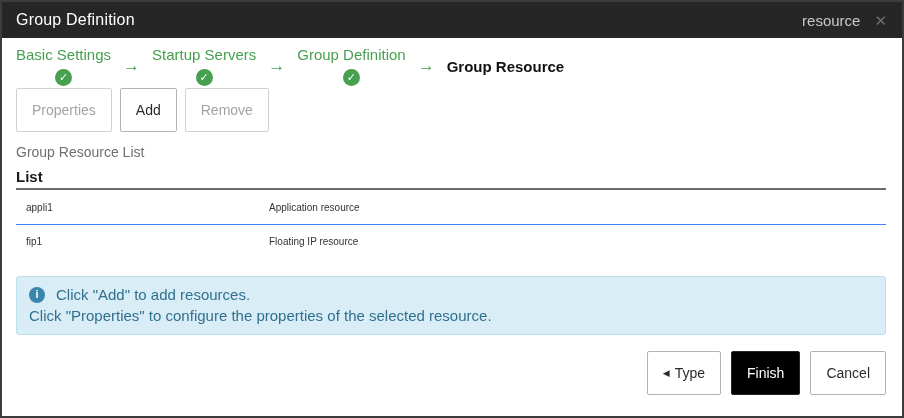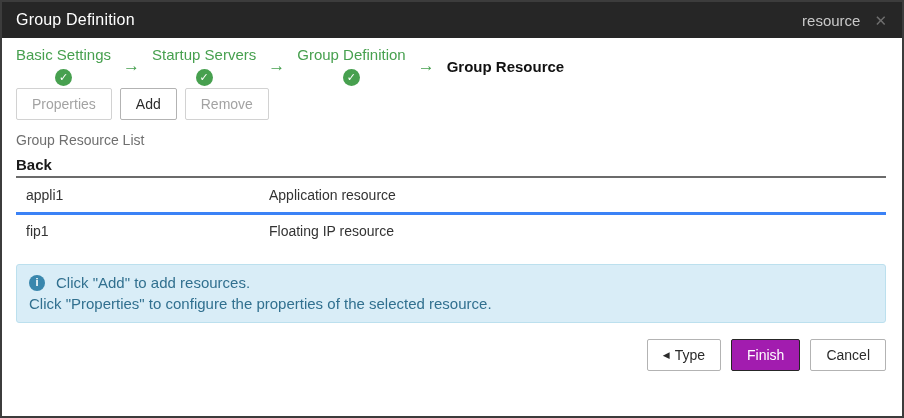--- a/index.html
+++ b/index.html
@@ -92,21 +92,21 @@
     font-weight: 600;
     margin: 0 12px;
   }
   
   .toolbar {
     margin-top: 11px;
     display: flex;
     gap: 8px;
   }
   .btn {
-    height: 32px;
+    height: 44px;
     background: #ffffff;
     border: 1px solid #c9c9c9;
     border-radius: 2px;
     font-family: "Liberation Sans", "DejaVu Sans", sans-serif;
     font-size: 14px;
     color: #2b2b2b;
     padding: 0 15px;
     cursor: pointer;
     display: inline-flex;
     align-items: center;
@@ -132,25 +132,25 @@
     height: 26px;
     border-bottom: 2px solid #6b6b6b;
     font-size: 15px;
     font-weight: bold;
     color: #1a1a1a;
   }
   .t-row {
     display: flex;
     align-items: center;
     height: 34px;
-    font-size: 14px;
+    font-size: 10px;
     color: #333333;
     cursor: pointer;
   }
-  .t-row + .t-row { border-top: 3px solid #3b82f6; }
+  .t-row + .t-row { border-top: 1px solid #3b82f6; }
   .col-name { width: 253px; padding-left: 10px; }
   .col-type { flex: 1; }
   
   .infobox {
     margin-top: 18px;
     background: #d9edf7;
     border: 1px solid #bce0ee;
     border-radius: 3px;
     padding: 7px 12px 8px 12px;
     font-size: 15px;
@@ -178,21 +178,21 @@
   }
   
   .footer {
     margin-top: 16px;
     display: flex;
     justify-content: flex-end;
     gap: 10px;
   }
   .footer .btn { min-width: 62px; }
   .btn-primary {
-    background: #a21caf;
+    background: #000000;
     border-color: #262626;
     color: #ffffff;
   }
   .back-arrow {
     font-size: 9px;
     margin-right: 5px;
     color: #2b2b2b;
   }
 </style>
 </head>
@@ -234,21 +234,21 @@
     <div class="toolbar">
       <button class="btn disabled" aria-disabled="true">Properties</button>
       <button class="btn enabled">Add</button>
       <button class="btn disabled" aria-disabled="true">Remove</button>
     </div>
 
     <div class="list-caption">Group Resource List</div>
 
     <div class="table">
       <div class="t-header">
-        <span class="col-type">Back</span>
+        <span class="col-type">List</span>
       </div>
       <div class="t-row">
         <span class="col-name">appli1</span>
         <span class="col-type">Application resource</span>
       </div>
       <div class="t-row">
         <span class="col-name">fip1</span>
         <span class="col-type">Floating IP resource</span>
       </div>
     </div>

